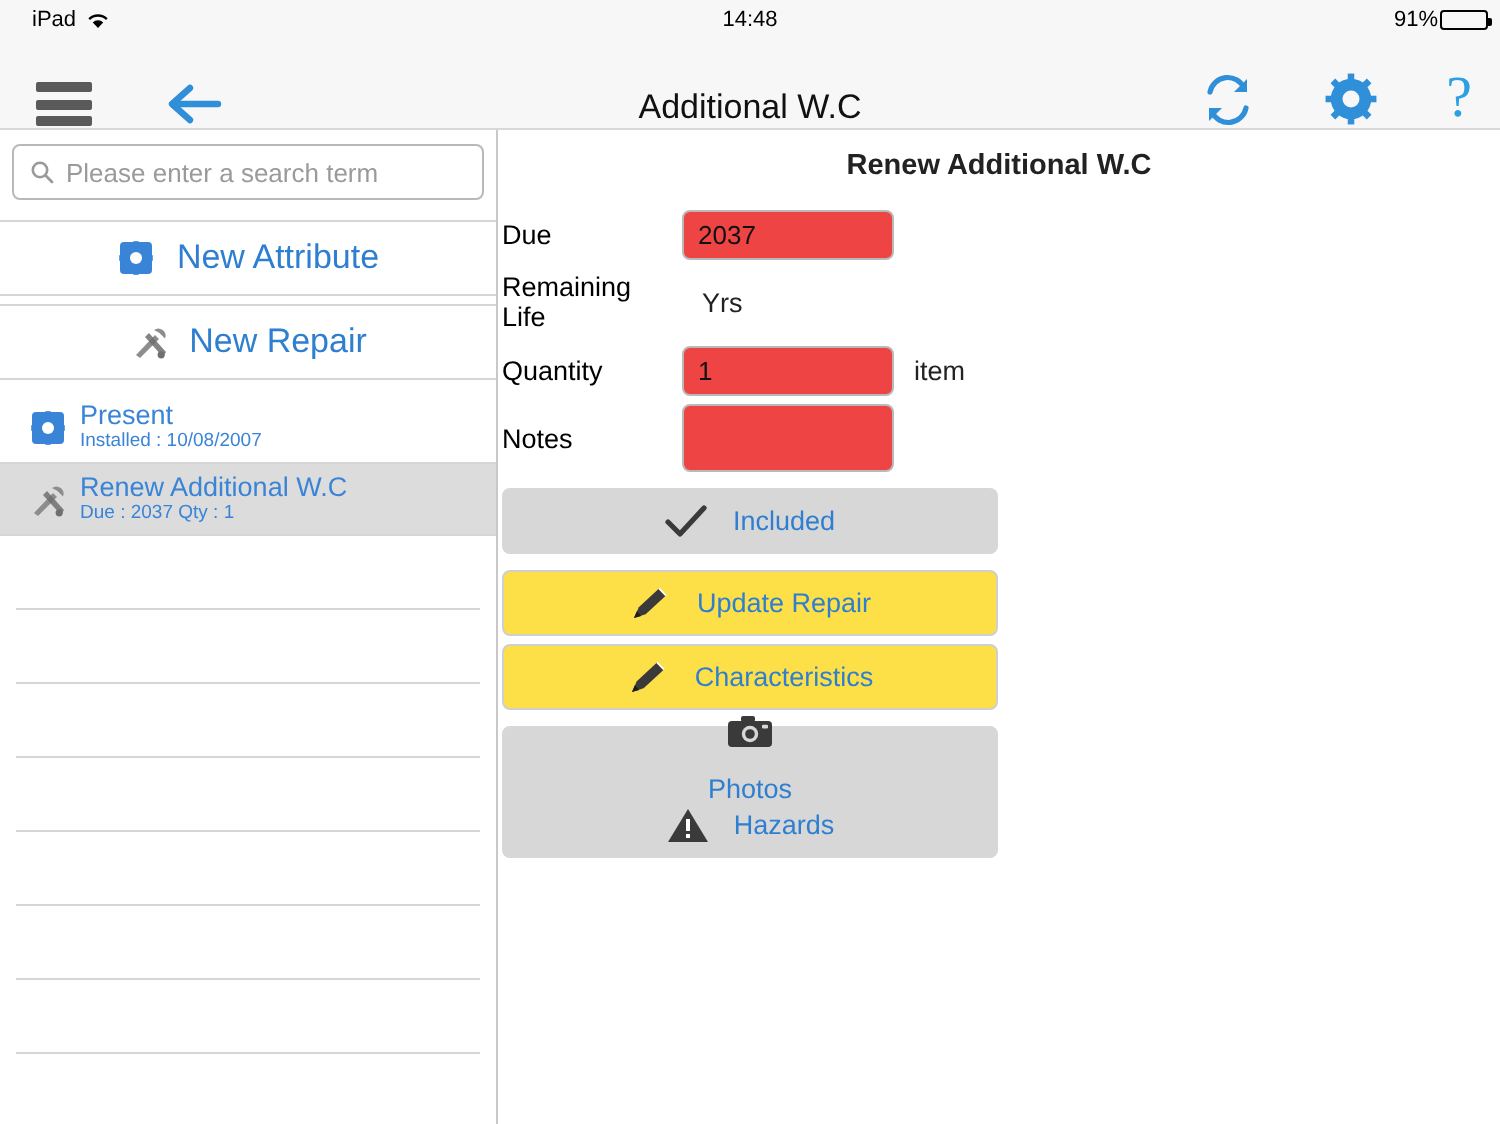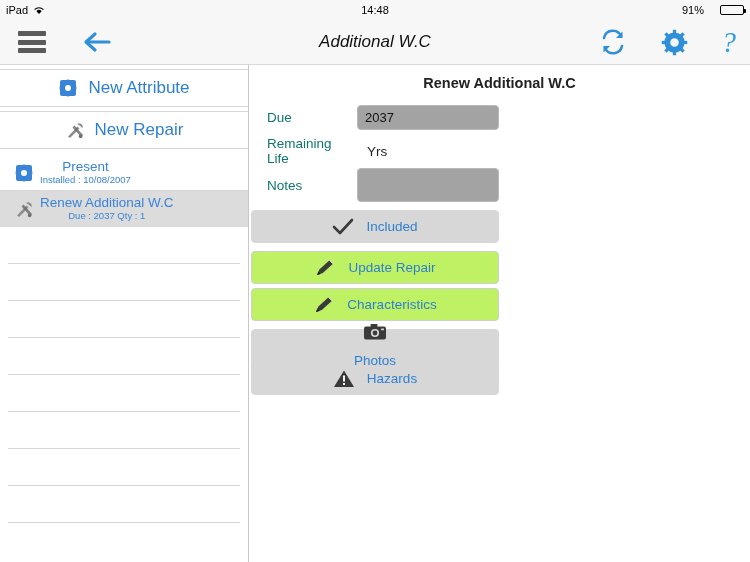--- a/index.html
+++ b/index.html
@@ -29,36 +29,36 @@
     align-items: center;
     font-size: 11px;
     color: #000;
     position: relative;
     border-bottom: 0px solid #ccc;
   }
   .sb-left {
     display: flex;
     align-items: center;
     gap: 5px;
-    padding-left: 6px;
+    padding-left: 16px;
   }
   .sb-center {
     position: absolute;
     left: 0; right: 0;
     text-align: center;
     font-size: 11px;
     font-weight: normal;
     color: #000;
   }
   .sb-right {
     position: absolute;
     right: 6px;
     display: flex;
     align-items: center;
-    gap: 16px;
+    gap: 1px;
     font-size: 11px;
   }
   .wifi-glyph {
     font-size: 10px;
     line-height: 1;
     color: #000;
   }
   .battery {
     width: 24px;
     height: 10px;
@@ -84,23 +84,22 @@
     width: 91%;
     border-radius: 1px;
   }
 
   
   .navbar {
     height: 44px;
     background: #f7f7f7;
     position: relative;
     display: flex;
-    align-items: center;
+    align-items: flex-end;
     border-bottom: 1px solid #d8d8d8;
-    font-style: italic;
   }
   .nav-title {
     position: absolute;
     left: 0; right: 0;
     text-align: center;
     font-size: 17px;
     color: #111;
     font-weight: normal;
     pointer-events: none;
   }
@@ -214,21 +213,20 @@
     margin-top: 6px;
   }
   .list-item {
     height: 36px;
     border-bottom: 1px solid #d6d6d6;
     display: flex;
     align-items: center;
     padding-left: 8px;
     box-sizing: border-box;
     cursor: pointer;
-    text-align: center;
   }
   .list-item.selected {
     background: #dcdcdc;
   }
   .li-icon {
     width: 32px;
     flex: 0 0 32px;
     display: flex;
     align-items: center;
     justify-content: center;
@@ -264,30 +262,29 @@
   }
   .field-row {
     display: flex;
     align-items: center;
     height: 34px;
     padding-left: 2px;
   }
   .field-label {
     width: 90px;
     font-size: 13.5px;
-    color: #0f766e;
+    color: #000000;
     padding-left: 0px;
-    margin-left: 16px;
   }
   .field-input {
-    width: 142px;
+    width: 106px;
     height: 25px;
     border: 1px solid #b9b9b9;
     border-radius: 4px;
-    background: #a3a3a3;
+    background: #ef4444;
     display: flex;
     align-items: center;
     padding: 0 7px;
     box-sizing: border-box;
     font-size: 13px;
     color: #111;
   }
   .field-input.notes {
     height: 34px;
   }
@@ -299,21 +296,21 @@
 
   .btn-stack {
     margin-top: 8px;
     padding-left: 2px;
   }
   .big-btn {
     width: 248px;
     height: 33px;
     border: 1px solid #cfcfcf;
     border-radius: 4px;
-    background: #bef264;
+    background: #fde047;
     display: flex;
     align-items: center;
     justify-content: center;
     gap: 12px;
     margin-bottom: 4px;
     cursor: pointer;
     box-sizing: border-box;
   }
   .big-btn.grey {
     background: #d7d7d7;
@@ -399,20 +396,31 @@
         </svg>
       </div>
       <div class="icon-btn help-q">?</div>
     </div>
   </div>
 
   <div class="content">
 
     <div class="left-pane">
 
+      <div class="search-wrap">
+        <div class="search-box">
+          <span class="mag">
+            <svg width="12" height="12" viewBox="0 0 12 12" class="svg-ic">
+              <circle cx="5" cy="5" r="3.6" stroke="#9a9a9a" stroke-width="1.3" fill="none"></circle>
+              <line x1="7.8" y1="7.8" x2="11" y2="11" stroke="#9a9a9a" stroke-width="1.4" stroke-linecap="round"></line>
+            </svg>
+          </span>
+          <span class="search-placeholder">Please enter a search term</span>
+        </div>
+      </div>
 
       <div class="action-row">
         <span>
           <svg width="20" height="20" viewBox="0 0 20 20" class="svg-ic">
             <rect x="2" y="2" width="16" height="16" rx="2" fill="#3a84d8"></rect>
             <circle cx="10" cy="10" r="3" fill="#ffffff"></circle>
             <rect x="8.6" y="1.6" width="2.8" height="3" fill="#3a84d8"></rect>
             <rect x="8.6" y="15.4" width="2.8" height="3" fill="#3a84d8"></rect>
             <rect x="1.6" y="8.6" width="3" height="2.8" fill="#3a84d8"></rect>
             <rect x="15.4" y="8.6" width="3" height="2.8" fill="#3a84d8"></rect>
@@ -486,20 +494,25 @@
         <span class="field-label">Due</span>
         <span class="field-input">2037</span>
         <span class="field-unit"></span>
       </div>
 
       <div class="field-row">
         <span class="field-label">Remaining Life</span>
         <span class="field-unit">Yrs</span>
       </div>
 
+      <div class="field-row">
+        <span class="field-label">Quantity</span>
+        <span class="field-input">1</span>
+        <span class="field-unit">item</span>
+      </div>
 
       <div class="field-row">
         <span class="field-label">Notes</span>
         <span class="field-input notes"></span>
       </div>
 
       <div class="btn-stack">
 
         <div class="big-btn grey included" style="border-radius:4px;margin-bottom:8px;">
           <span>

